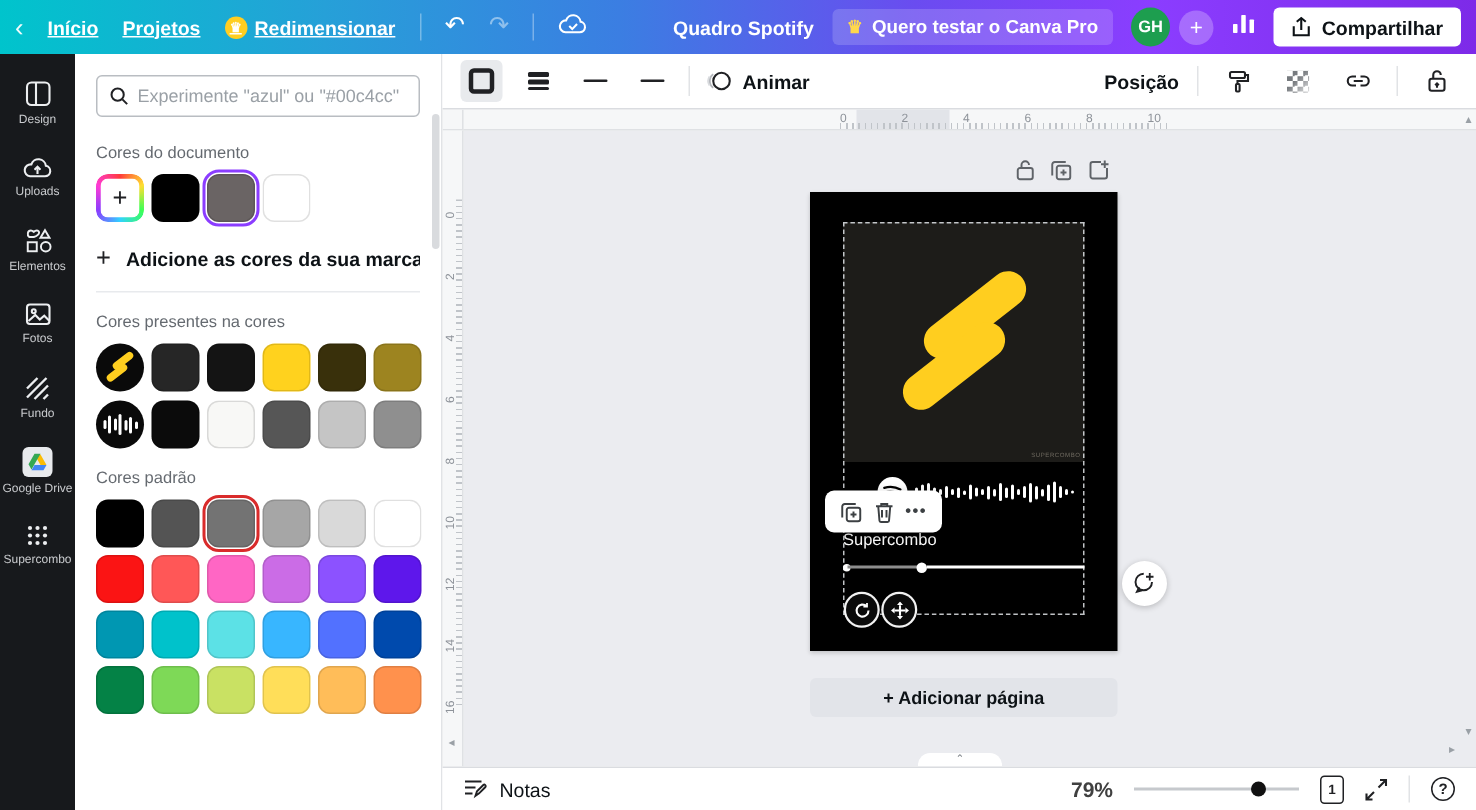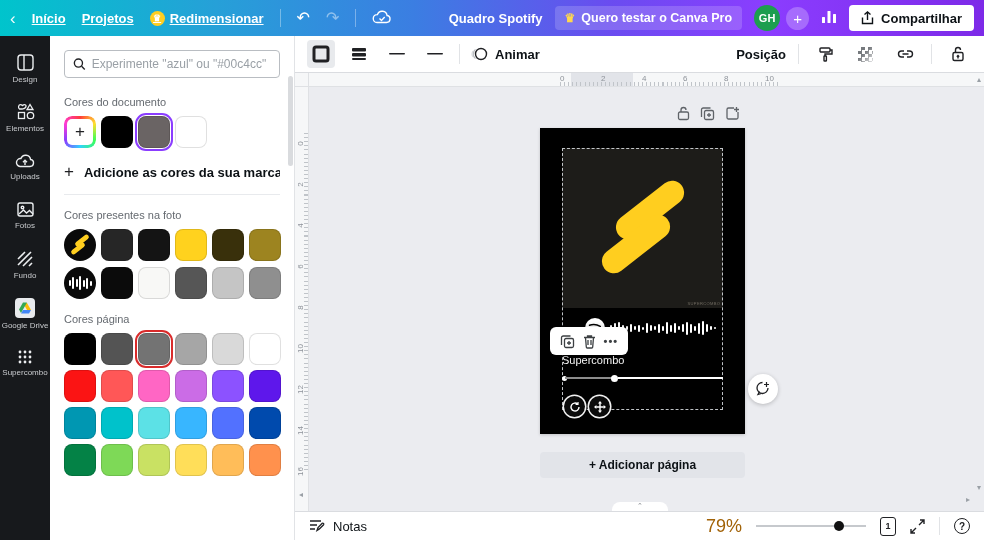--- a/index.html
+++ b/index.html
@@ -145,21 +145,21 @@
     border-radius:8px 8px 0 0; display:flex; align-items:flex-start; justify-content:center;
     font-size:7px; color:#80868b; cursor:pointer; }
   .scroll-glyph { position:absolute; font-size:8px; color:#9aa0a6; cursor:pointer; line-height:1; }
 
   
   .bottombar { position:absolute; left:295px; top:511px; width:689px; height:29px; background:#fff;
     border-top:1px solid #dadce0; display:flex; align-items:center; padding:0 14px; z-index:25; }
   .notes { display:flex; align-items:center; gap:8px; cursor:pointer; }
   .notes span { font-size:13px; color:#0d1216; }
   .bb-right { margin-left:auto; display:flex; align-items:center; gap:14px; }
-  .zoom-val { font-size:18px; color:#a16207; }
+  .zoom-val { font-size:14px; color:#404040;font-weight:bold; }
   .zoom-slider { position:relative; width:110px; height:12px; cursor:pointer; }
   .zoom-slider .track { position:absolute; left:0; right:0; top:5px; height:2px; background:#c6c9cd; }
   .zoom-slider .knob { position:absolute; left:71%; top:1px; width:10px; height:10px; border-radius:50%; background:#111; }
   .page-ind { position:relative; width:16px; height:19px; border:1.5px solid #202124; border-radius:3px;
     display:flex; align-items:center; justify-content:center; font-size:9px; font-weight:700;
     color:#202124; cursor:pointer; }
   .help-btn { width:16px; height:16px; border-radius:50%; border:1.5px solid #202124; color:#202124;
     display:flex; align-items:center; justify-content:center; font-size:10px; font-weight:700; cursor:pointer; }
   .bb-sep { width:1px; height:18px; background:#e1e3e6; }
 </style>
@@ -216,35 +216,35 @@
 
   <nav class="sidebar">
     <div class="sb-item">
       <svg width="19" height="19" viewBox="0 0 19 19" fill="none" stroke="#eceef0" stroke-width="1.4">
           <rect x="2" y="2" width="15" height="15" rx="3"></rect>
           <path d="M8 2v15"></path>
         </svg>
       <span class="sb-label">Design</span>
     </div>
     <div class="sb-item">
+      <svg width="20" height="17" viewBox="0 0 20 17" fill="none" stroke="#eceef0" stroke-width="1.4">
+          <path d="M5 14.5h10a3.5 3.5 0 0 0 .6-6.95A5 5 0 0 0 5.9 6.6 3.9 3.9 0 0 0 5 14.5z"></path>
+          <path d="M10 13V8.5"></path>
+          <path d="M8 10.2l2-2 2 2"></path>
+        </svg>
+      <span class="sb-label">Uploads</span>
+    </div>
+    <div class="sb-item">
       <svg width="19" height="19" viewBox="0 0 19 19" fill="none" stroke="#eceef0" stroke-width="1.3">
           <path d="M4.5 7C2.8 5.6 3.4 2.6 5.6 2.6c1 0 1.4.5 1.9 1 .5-.5.9-1 1.9-1 2.2 0 2.8 3-1.9 4.4z" transform="translate(-1,0)"></path>
           <path d="M14 2.5l3 5h-6z"></path>
           <rect x="2.5" y="10.5" width="6" height="6"></rect>
           <circle cx="14.5" cy="13.5" r="3.2"></circle>
         </svg>
       <span class="sb-label">Elementos</span>
-    </div>
-    <div class="sb-item">
-      <svg width="20" height="17" viewBox="0 0 20 17" fill="none" stroke="#eceef0" stroke-width="1.4">
-          <path d="M5 14.5h10a3.5 3.5 0 0 0 .6-6.95A5 5 0 0 0 5.9 6.6 3.9 3.9 0 0 0 5 14.5z"></path>
-          <path d="M10 13V8.5"></path>
-          <path d="M8 10.2l2-2 2 2"></path>
-        </svg>
-      <span class="sb-label">Uploads</span>
     </div>
     <div class="sb-item">
       <svg width="19" height="17" viewBox="0 0 19 17" fill="none" stroke="#eceef0" stroke-width="1.4">
           <rect x="2" y="2" width="15" height="13" rx="2"></rect>
           <circle cx="6.5" cy="6.5" r="1.3"></circle>
           <path d="M3 13l4.5-4 3 3 3-2.5 3.5 3.5"></path>
         </svg>
       <span class="sb-label">Fotos</span>
     </div>
     <div class="sb-item">
@@ -297,21 +297,21 @@
           <div class="sw" style="background: rgb(255, 255, 255);"></div>
         </div>
     </div>
 
     <div class="brand-row">
       <span class="brand-plus">+</span>
       <span class="brand-text">Adicione as cores da sua marca no Kit de...</span>
     </div>
     <div class="divider"></div>
 
-    <div class="sec-label">Cores presentes na foto</div>
+    <div class="sec-label">Cores presentes na cores</div>
     <div class="sw-row">
       <div class="circle-swatch">
         <span class="mini-bar" style="left:10px;top:9px;transform:rotate(-38deg);"></span>
         <span class="mini-bar" style="left:6px;top:17px;transform:rotate(-38deg);"></span>
       </div>
       <div style="display:flex;gap:5px;">
           <div class="sw" style="background: rgb(38, 38, 38);"></div>
           <div class="sw" style="background: rgb(20, 20, 20);"></div>
           <div class="sw" style="background: rgb(255, 210, 30);"></div>
           <div class="sw" style="background: rgb(57, 48, 11);"></div>
@@ -330,21 +330,21 @@
       </div>
       <div style="display:flex;gap:5px;">
           <div class="sw" style="background: rgb(11, 11, 11);"></div>
           <div class="sw" style="background: rgb(248, 248, 246);"></div>
           <div class="sw" style="background: rgb(86, 86, 86);"></div>
           <div class="sw" style="background: rgb(197, 197, 197);"></div>
           <div class="sw" style="background: rgb(143, 143, 143);"></div>
         </div>
     </div>
 
-    <div class="sec-label">Cores página</div>
+    <div class="sec-label">Cores padrão</div>
     <div style="display:flex;flex-wrap:wrap;gap:5px;width:219px;">
         <div class="sw" style="background: rgb(0, 0, 0);"></div>
         <div class="sw" style="background: rgb(84, 84, 84);"></div>
         <div class="sw sel-red" style="background: rgb(115, 115, 115);"></div>
         <div class="sw" style="background: rgb(166, 166, 166);"></div>
         <div class="sw" style="background: rgb(217, 217, 217);"></div>
         <div class="sw" style="background: rgb(255, 255, 255);"></div>
         <div class="sw" style="background: rgb(251, 20, 20);"></div>
         <div class="sw" style="background: rgb(255, 87, 87);"></div>
         <div class="sw" style="background: rgb(255, 102, 196);"></div>

